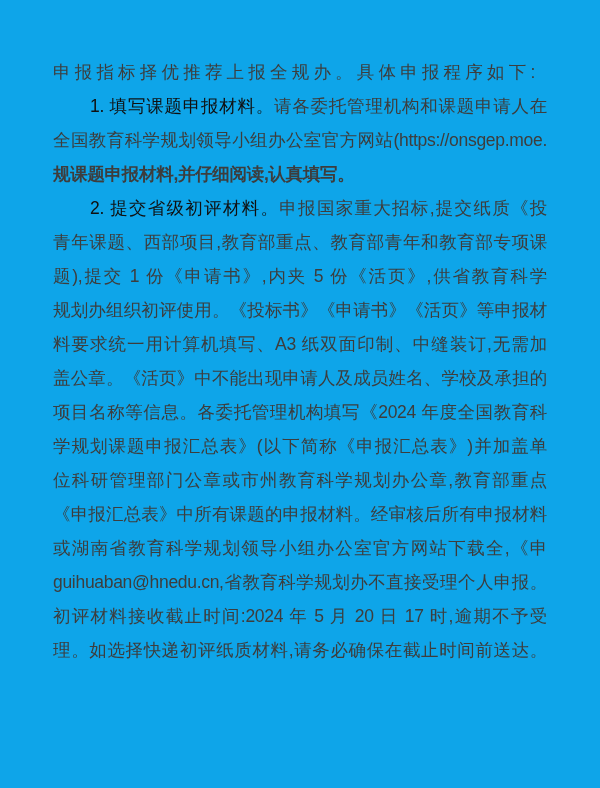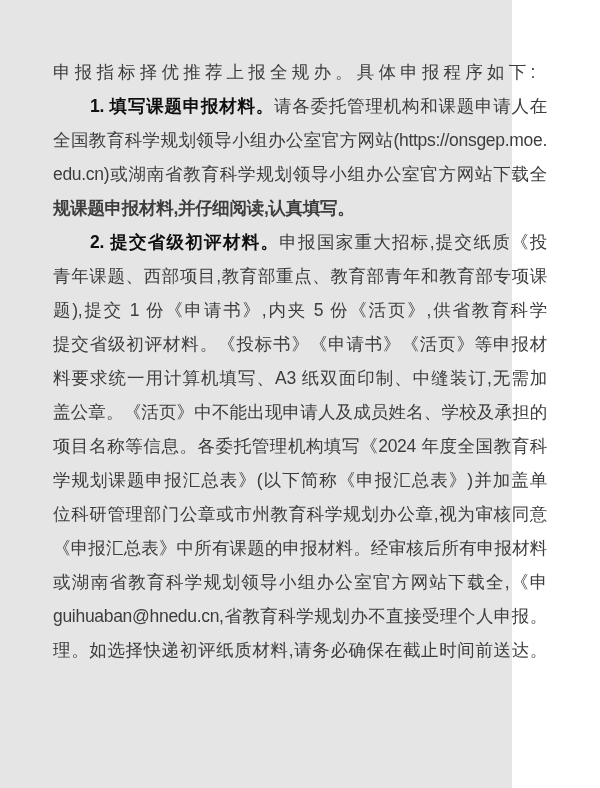--- a/index.html
+++ b/index.html
@@ -8,24 +8,24 @@
     background: #ffffff;
   }
   body {
     width: 600px;
     height: 788px;
     overflow: hidden;
     font-family: "Liberation Sans", "DejaVu Sans", sans-serif;
   }
   .page {
     box-sizing: border-box;
-    width: 512px;
+    width: 600px;
     height: 788px;
     padding: 55px 53px 0 53px;
-    background: #e5e5e5;
+    background: #0ea5e9;
   }
   .line {
     width: 494px;
     height: 34px;
     line-height: 34px;
     font-size: 17.5px;
     letter-spacing: -0.3px;
     color: #3d3d3d;
     text-align: justify;
     text-align-last: justify;
@@ -41,49 +41,49 @@
   .line.spread {
     text-align: left;
     text-align-last: left;
     letter-spacing: 4.2px;
   }
   
   .line.indent {
     text-indent: 37px;
   }
   .head {
-    font-weight: 700;
+    font-weight: 400;
     color: #101010;
   }
 </style>
 </head>
 <body>
 
 <div class="page">
 
   <div>
     <div class="line spread">申报指标择优推荐上报全规办。具体申报程序如下:</div>
   </div>
 
   <div>
     <div class="line indent"><b class="head">1. 填写课题申报材料。</b><span>请各委托管理机构和课题申请人在</span></div>
     <div class="line">全国教育科学规划领导小组办公室官方网站(https://onsgep.moe.</div>
-    <div class="line">edu.cn)或湖南省教育科学规划领导小组办公室官方网站下载全</div>
     <div class="line lastline">规课题申报材料,并仔细阅读,认真填写。</div>
   </div>
 
   <div>
     <div class="line indent"><b class="head">2. 提交省级初评材料。</b><span>申报国家重大招标,提交纸质《投</span></div>
     <div class="line">青年课题、西部项目,教育部重点、教育部青年和教育部专项课</div>
     <div class="line">题),提交 1 份《申请书》,内夹 5 份《活页》,供省教育科学</div>
-    <div class="line">提交省级初评材料。《投标书》《申请书》《活页》等申报材</div>
+    <div class="line">规划办组织初评使用。《投标书》《申请书》《活页》等申报材</div>
     <div class="line">料要求统一用计算机填写、A3 纸双面印制、中缝装订,无需加</div>
     <div class="line">盖公章。《活页》中不能出现申请人及成员姓名、学校及承担的</div>
     <div class="line">项目名称等信息。各委托管理机构填写《2024 年度全国教育科</div>
     <div class="line">学规划课题申报汇总表》(以下简称《申报汇总表》)并加盖单</div>
-    <div class="line">位科研管理部门公章或市州教育科学规划办公章,视为审核同意</div>
+    <div class="line">位科研管理部门公章或市州教育科学规划办公章,教育部重点</div>
     <div class="line">《申报汇总表》中所有课题的申报材料。经审核后所有申报材料</div>
     <div class="line">或湖南省教育科学规划领导小组办公室官方网站下载全,《申</div>
     <div class="line">guihuaban@hnedu.cn,省教育科学规划办不直接受理个人申报。</div>
+    <div class="line">初评材料接收截止时间:2024 年 5 月 20 日 17 时,逾期不予受</div>
     <div class="line">理。如选择快递初评纸质材料,请务必确保在截止时间前送达。</div>
   </div>
 
 </div>
 
 </body></html>

